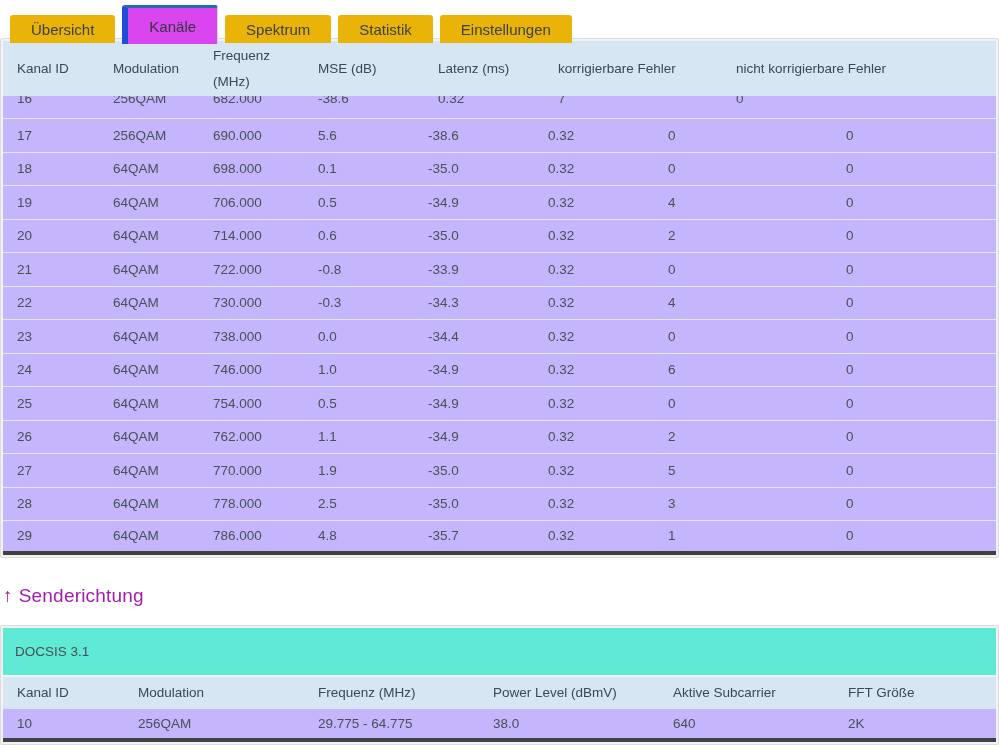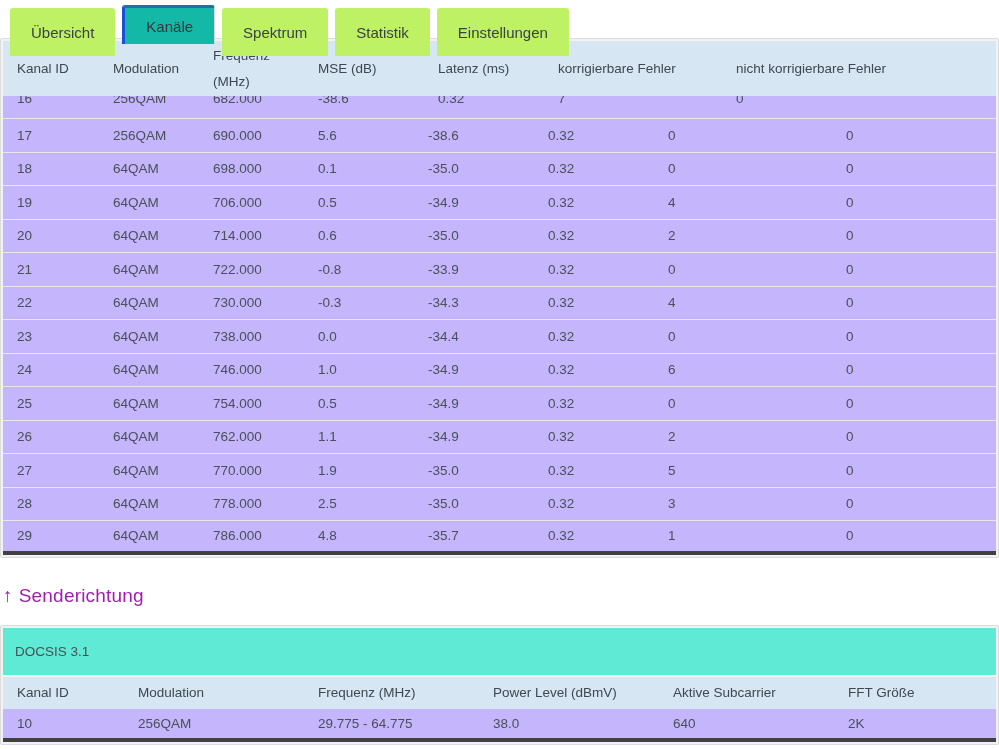--- a/index.html
+++ b/index.html
@@ -10,29 +10,29 @@
     -webkit-font-smoothing:antialiased;
   }
   
   .tabbar{
     display:flex;align-items:flex-start;
     padding:5px 0 0 10px;height:38px;box-sizing:border-box;
     position:relative;z-index:3;
   }
   .tab{
     display:inline-flex;align-items:center;justify-content:center;
-    height:48px;margin-top:3px;margin-right:7px;padding:0 21px;
-    background:#bef264;color:#3c4146;font-size:15px;
+    height:28px;margin-top:10px;margin-right:7px;padding:0 21px;
+    background:#eab308;color:#3c4146;font-size:15px;
     border-radius:3px 3px 0 0;cursor:pointer;box-sizing:border-box;
     white-space:nowrap;
   }
   .tab.active{
     margin-top:0;height:39px;margin-bottom:-4px;
-    background:#14b8a6;border-top:3px solid #1f6fa8;
-    border-left:3px solid #1d4ed8;border-right:1px solid #d6d6d6;
+    background:#d946ef;border-top:3px solid #1f6fa8;
+    border-left:6px solid #1d4ed8;border-right:1px solid #d6d6d6;
     color:#33383d;
   }
   
   .panel{
     border:1px solid #dcdcdc;border-radius:2px;background:#f2f2f2;
     padding:2px;position:relative;z-index:1;box-sizing:border-box;
   }
   .main-panel{margin-top:0;}
   
   .thead{display:flex;align-items:center;background:#d6e6f2;}

